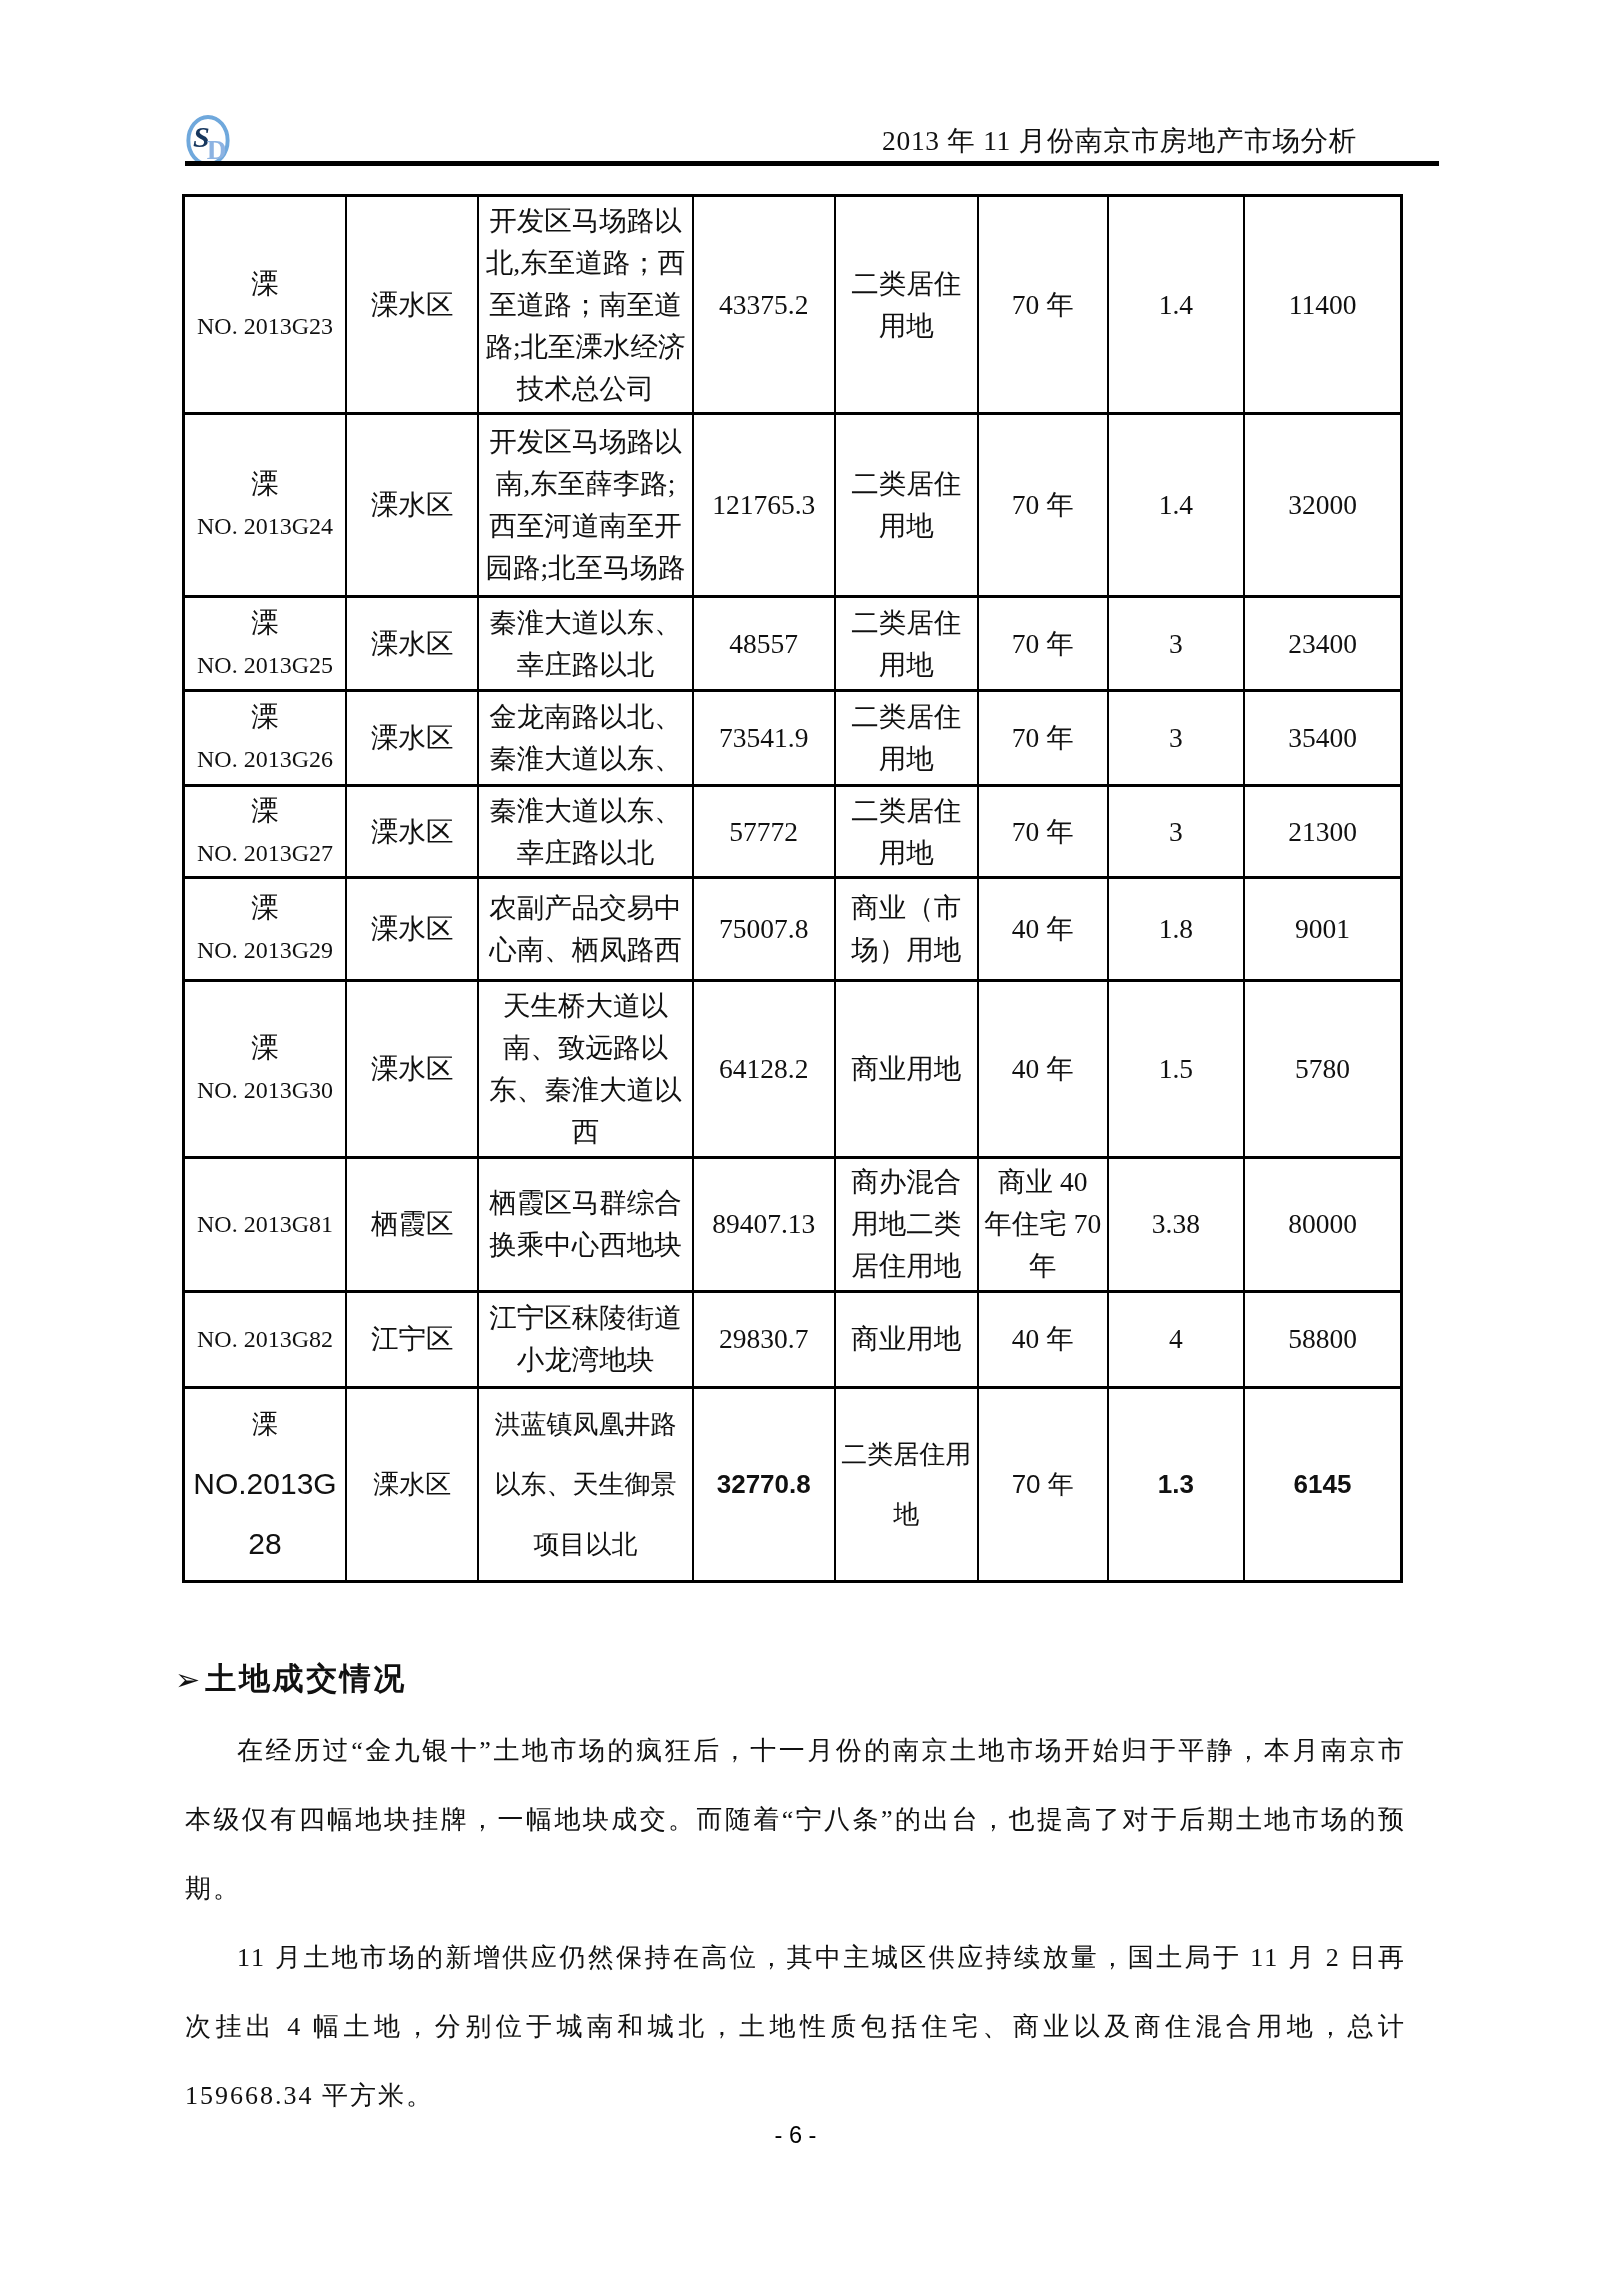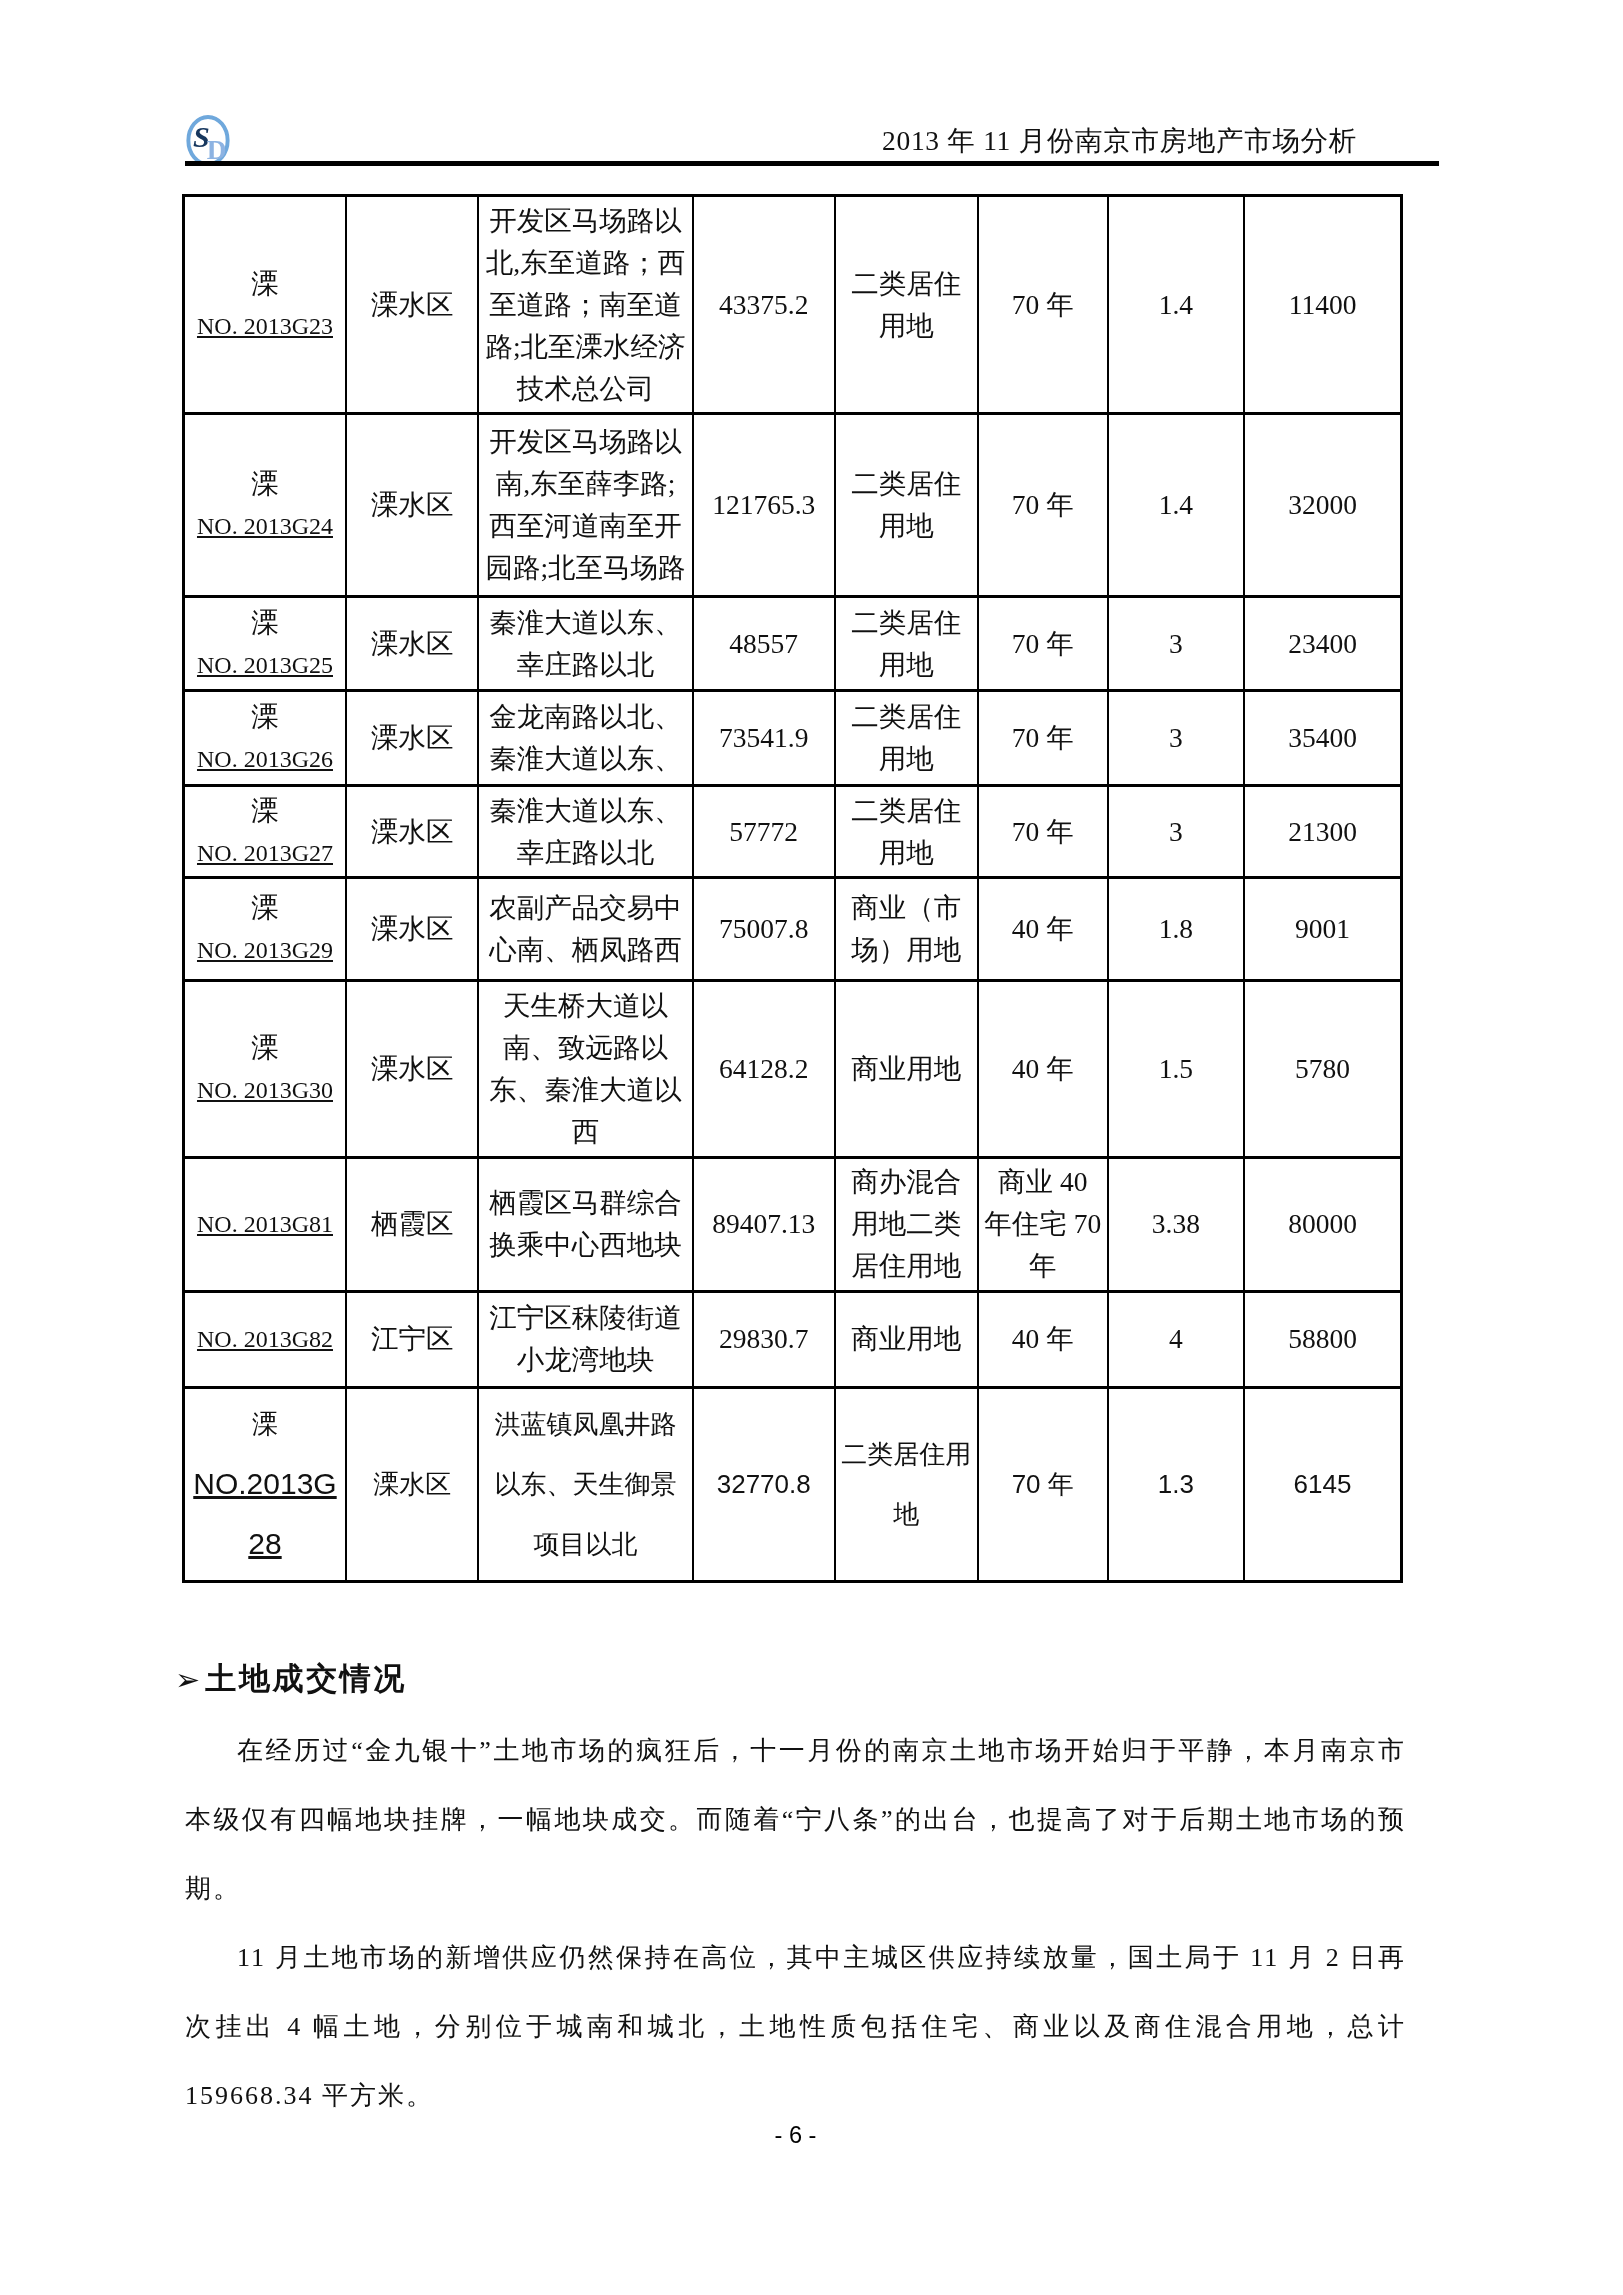--- a/index.html
+++ b/index.html
@@ -35,35 +35,35 @@
     font-size:27.5px; line-height:42px; text-align:center;
     border:3.3px solid #000;
   }
   table.land td {
     border:2px solid #000;
     border-top-width:3.3px; border-bottom-width:3.3px;
     vertical-align:middle;
     padding:2.6px 5.2px;
     word-break:break-all;
   }
-  .id-num { font-size:24px;text-decoration:underline; }
+  .id-num { font-size:24px; }
   .id-prefix:empty { display:none; }
 
   tr.r0 { height:217px; } tr.r1 { height:183px; }
   tr.r2 { height:94px; } tr.r3 { height:95px; }
   tr.r4 { height:81px; } tr.r5 { height:103px; }
   tr.r6 { height:130px; } tr.r7 { height:131px; }
   tr.r8 { height:96px; } tr.r9 { height:194px; }
 
   tr.r9 td {
     font-family:"Liberation Sans","DejaVu Sans",sans-serif;
     font-size:26px; line-height:60px;
   }
   tr.r9 .id-num { font-size:30px; }
-  tr.r9 td.bold-num { font-weight:400;margin-left:20px; }
+  tr.r9 td.bold-num { font-weight:700;margin-left:20px; }
 
   
   .section-heading {
     position:absolute; top:1658px; left:175px;
     display:flex; align-items:center;
     font-size:31px; font-weight:bold; letter-spacing:2.6px;
   }
   .bullet {
     font-family:"DejaVu Sans","Liberation Sans",sans-serif;
     font-size:30px; margin-right:2.6px; font-weight:bold;

